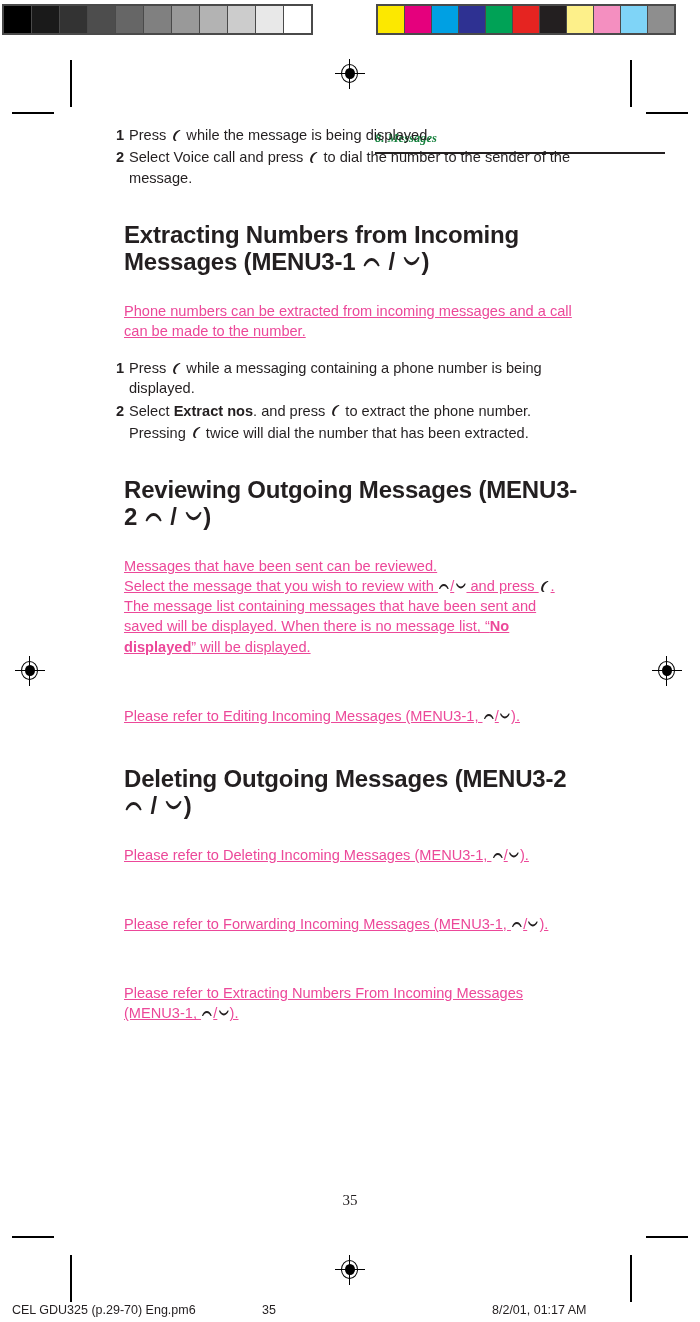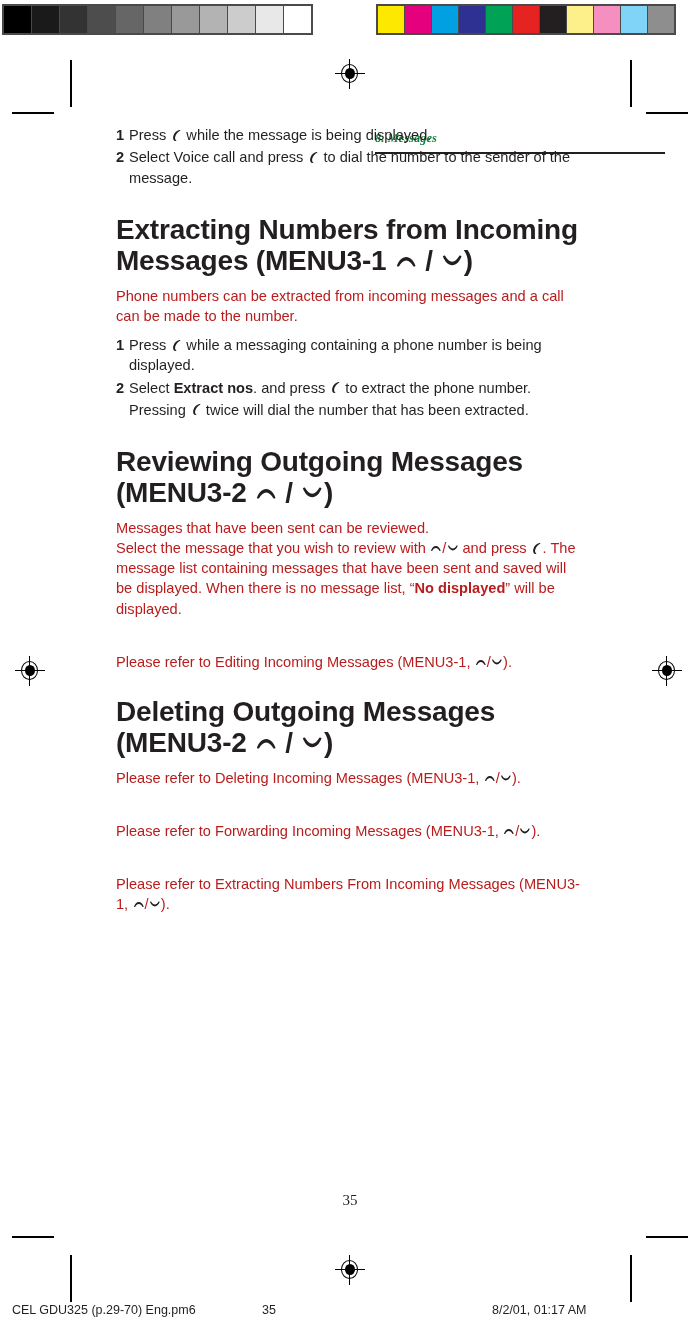--- a/index.html
+++ b/index.html
@@ -38,24 +38,24 @@
     font-style:italic;font-weight:bold;font-size:12.5px;color:#15803d;
   }
   #head-rule{position:absolute;left:375px;top:152px;width:290px;height:2.2px;background:#231f20;}
 
   
   .step{display:flex;margin:0 0 2px 0;font-size:14.6px;line-height:1.39;}
   .step .num{font-weight:bold;width:13px;flex:0 0 13px;}
   .step .body{flex:1;}
 
   h2.sec{
-    font-size:28px;font-weight:bold;line-height:1.12;
-    margin:0;letter-spacing:-0.2px;color:#231f20;
-  }
-  p.para{font-size:14.6px;line-height:1.385;margin:0;color:#b91c1c;}
+    font-size:24px;font-weight:bold;line-height:1.12;
+    margin:8px;letter-spacing:-0.2px;color:#231f20;
+  }
+  p.para{font-size:14.6px;line-height:1.385;margin:8px;color:#ec4899;text-decoration:underline;}
   .b{font-weight:bold;}
   .gap-head{height:9px;}
   .gap-sec{height:24px;}
   .gap-sm{height:9px;}
 
   
   .g{display:inline-block;vertical-align:baseline;}
 
   
   .g-send{width:.72em;height:.88em;position:relative;top:.10em;margin:0 .05em;}

